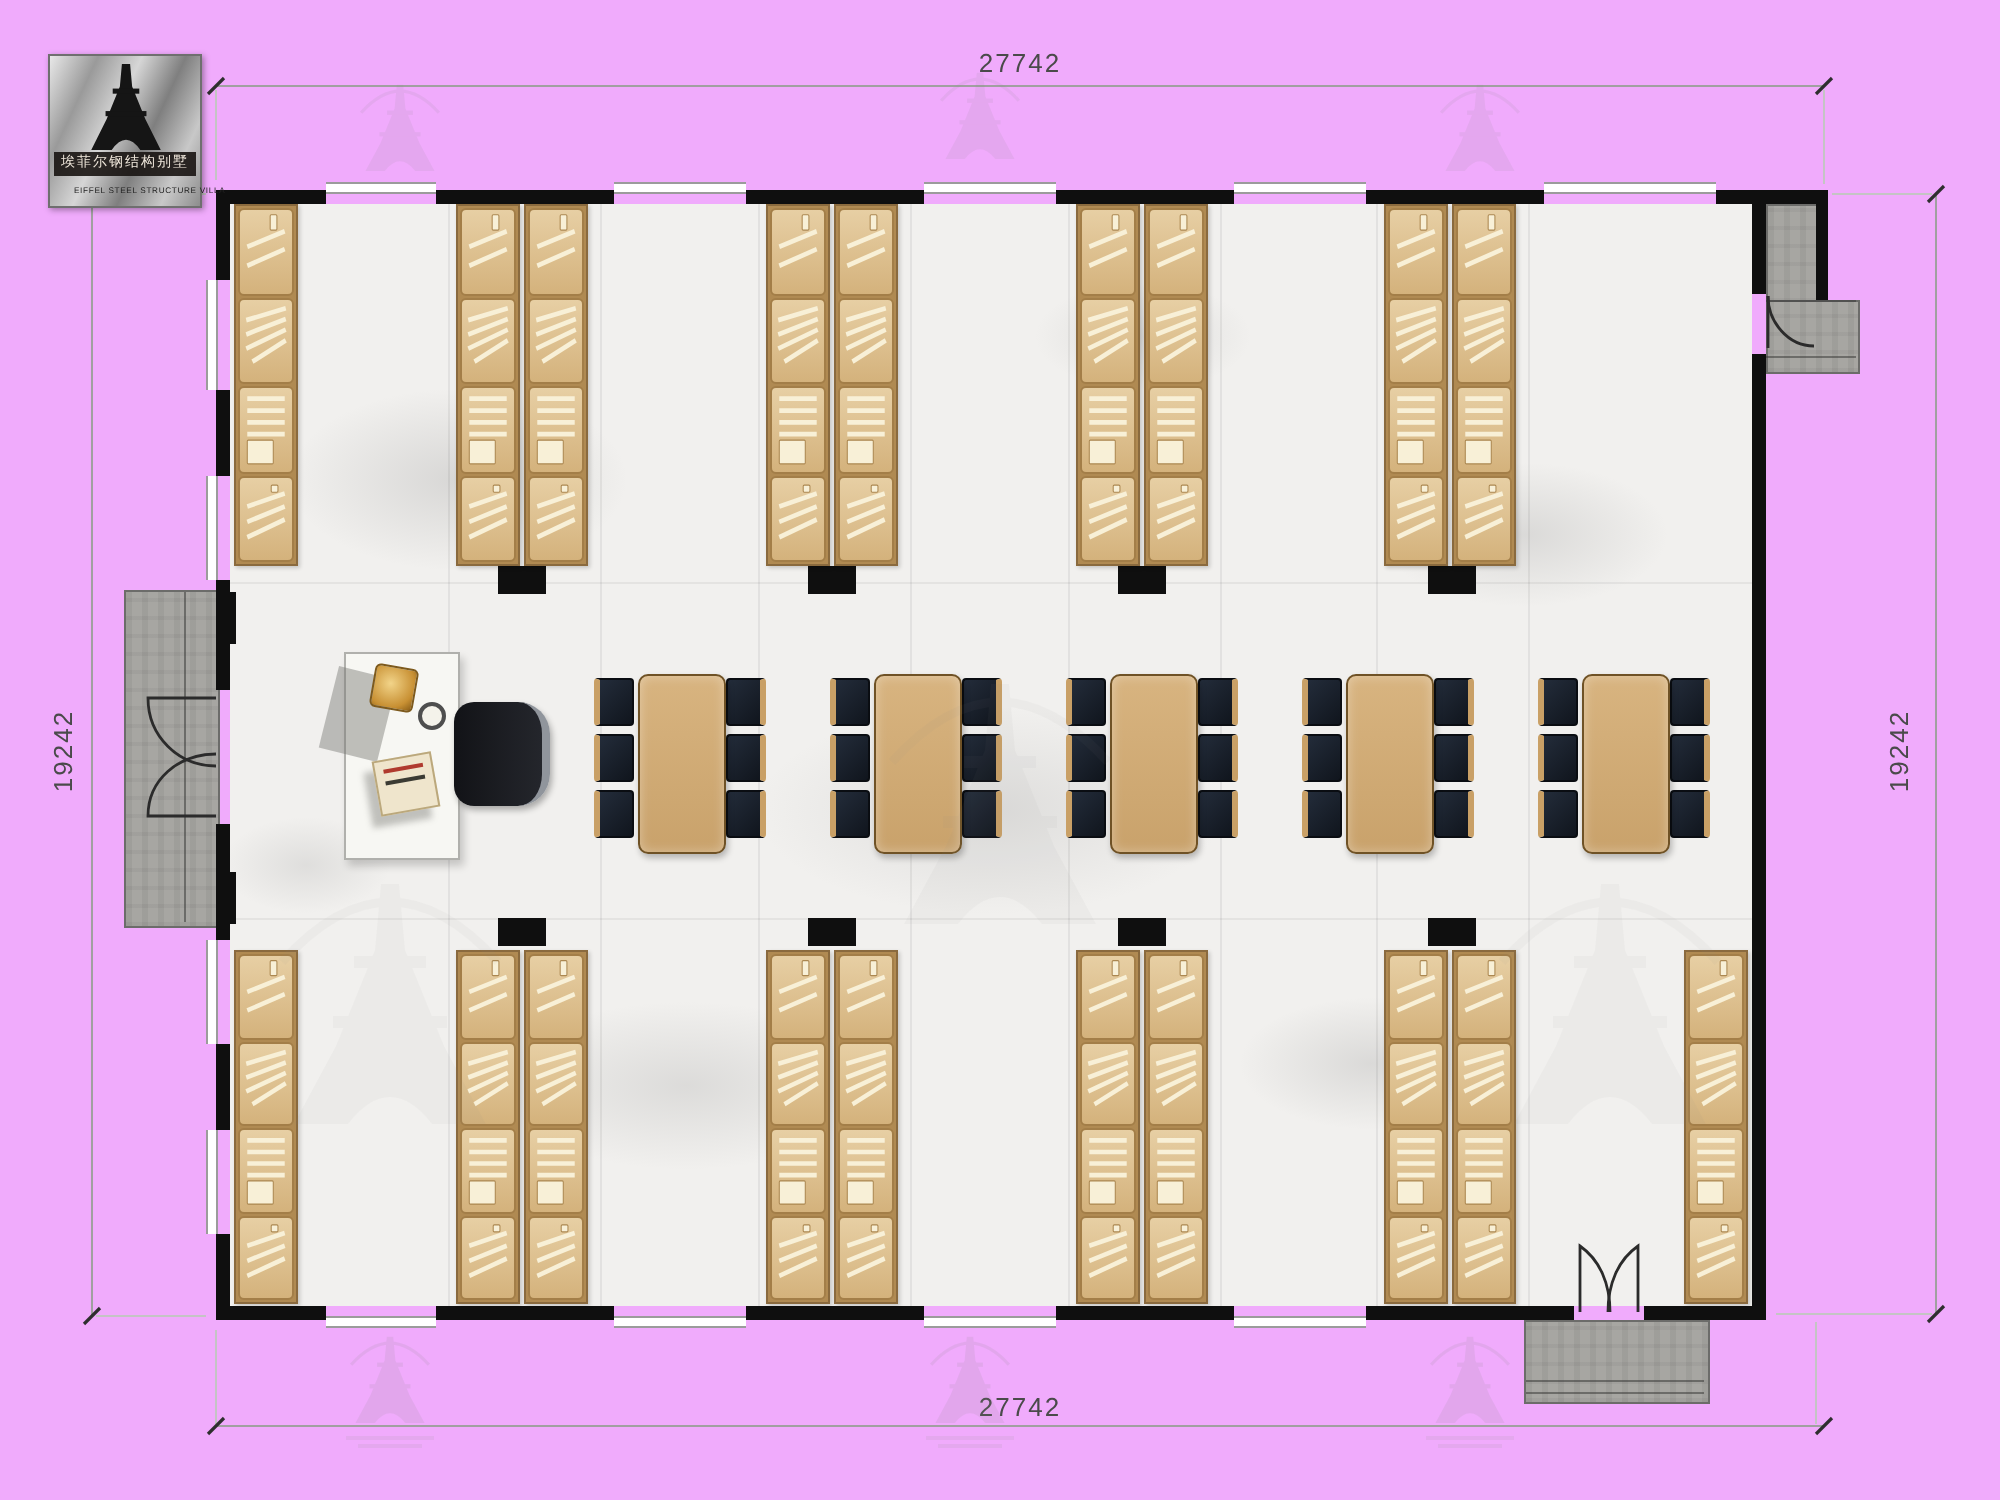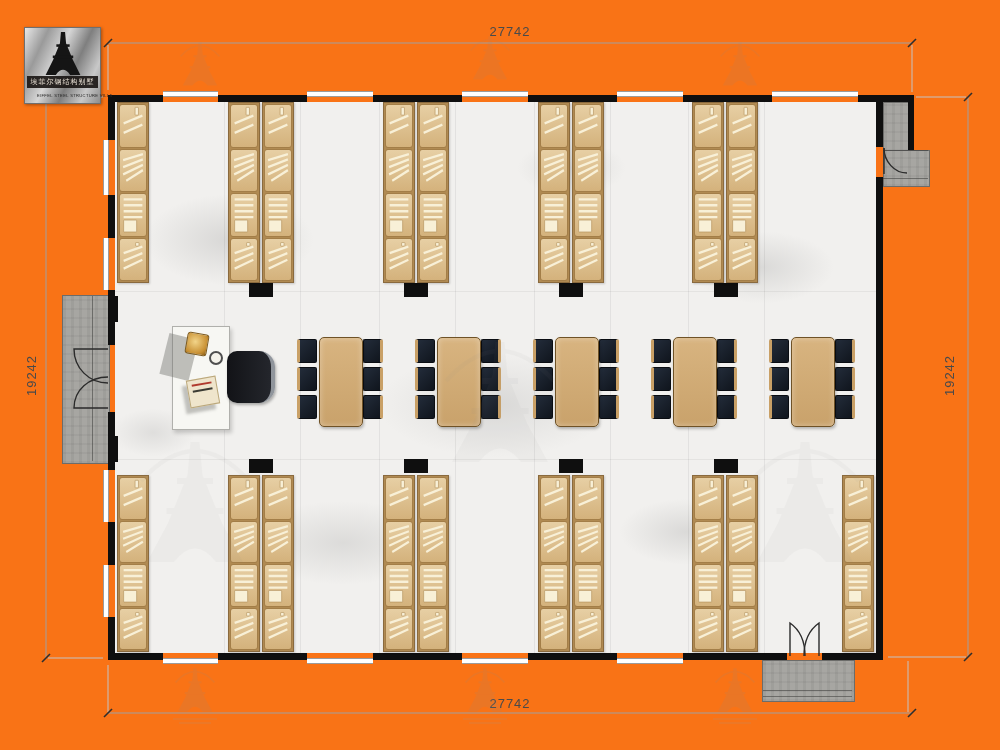--- a/index.html
+++ b/index.html
@@ -1,16 +1,16 @@
 <!DOCTYPE html>
 <html><head>
 <meta charset="utf-8">
 <style>
   html,body{margin:0;padding:0;background:#fff;}
-  #canvas{position:relative;width:1000px;height:750px;background:#f97316;overflow:hidden;
+  #canvas{position:relative;width:1000px;height:750px;background:#f0abfc;overflow:hidden;
           font-family:"Liberation Sans", sans-serif;}
   
   .floor{position:absolute;left:115px;top:102px;width:761px;height:551px;z-index:1;
     background-color:#f1f0ee;
     background-image:
       radial-gradient(ellipse 130px 70px at 15% 25%, rgba(150,150,150,.28), transparent 65%),
       radial-gradient(ellipse 180px 80px at 50% 55%, rgba(155,155,155,.22), transparent 65%),
       radial-gradient(ellipse 120px 60px at 85% 30%, rgba(150,150,150,.25), transparent 60%),
       radial-gradient(ellipse 160px 70px at 30% 80%, rgba(145,145,145,.22), transparent 60%),
       radial-gradient(ellipse 110px 55px at 75% 78%, rgba(150,150,150,.25), transparent 60%),

